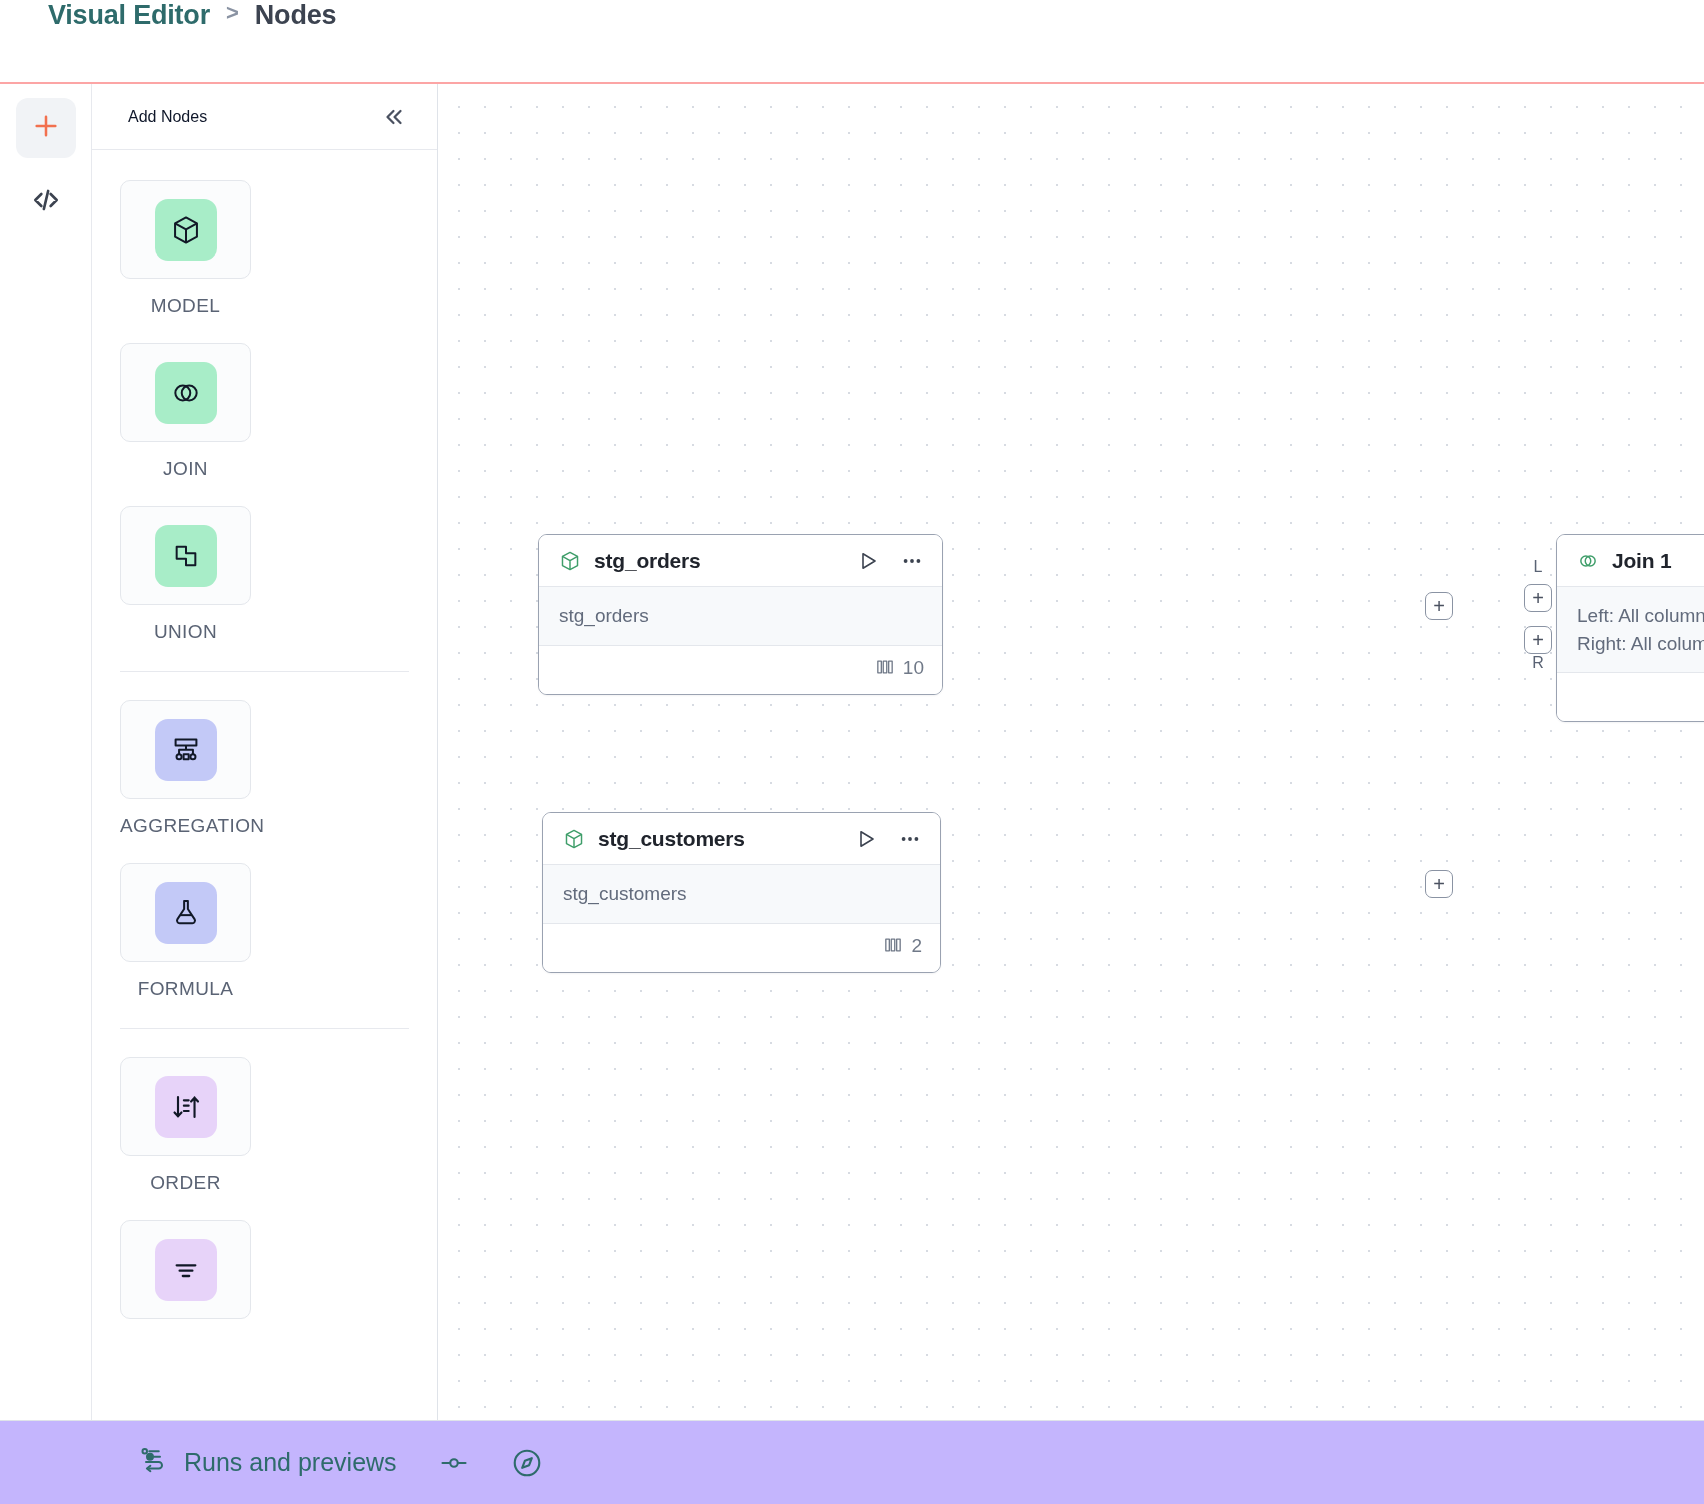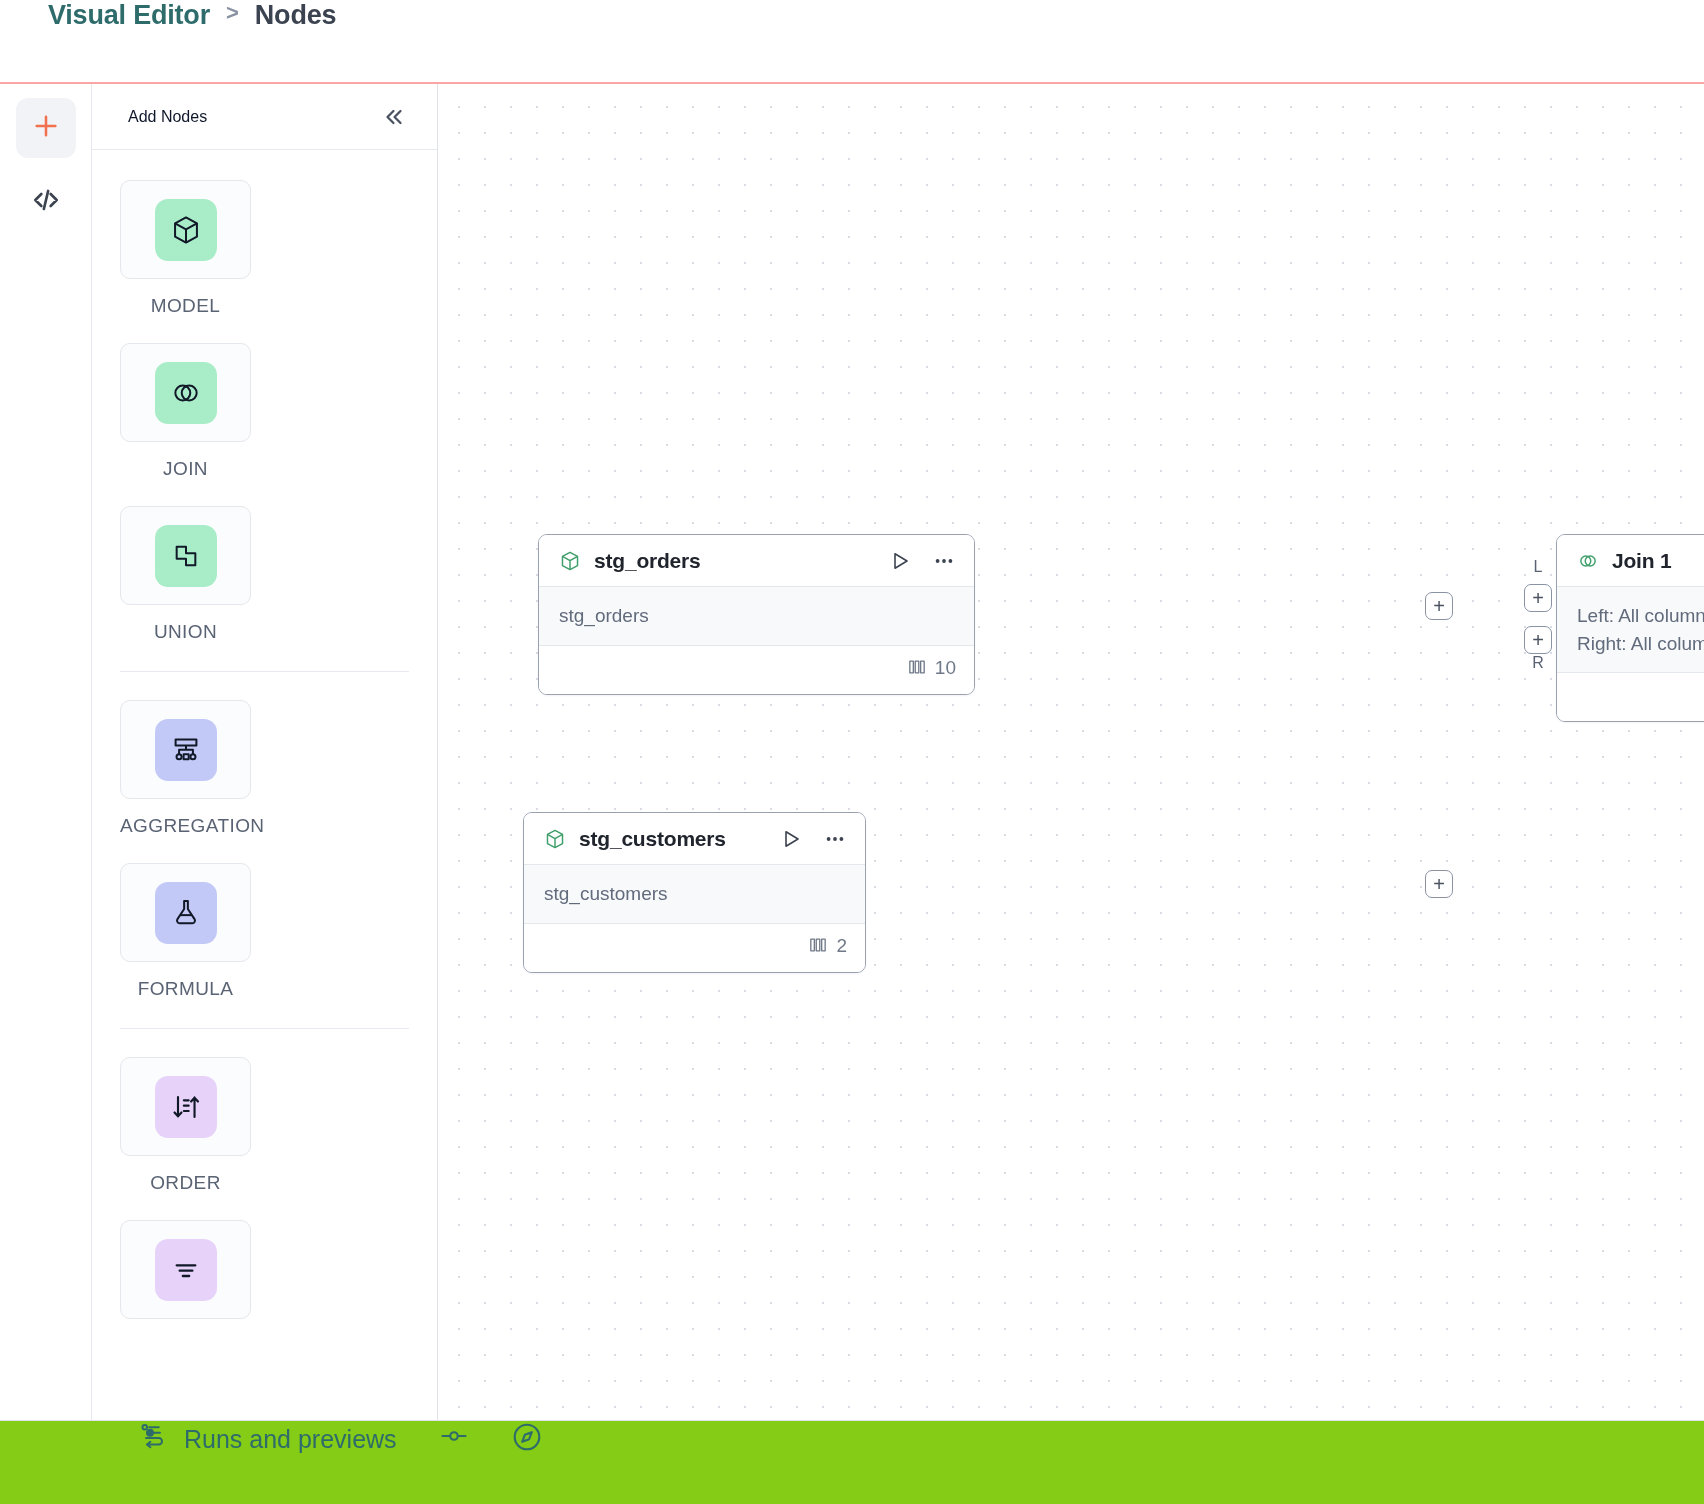--- a/index.html
+++ b/index.html
@@ -135,22 +135,22 @@
   }
   .handle-tag {
     position: absolute; font-size: 16px; color: #5a6374;
     width: 28px; text-align: center;
   }
 
   
   .bottombar {
     height: 84px; min-height: 84px;
     border-top: 1px solid #dfe3e9;
-    background: #84cc16;
-    display: flex; align-items: flex-start;
+    background: #c4b5fd;
+    display: flex; align-items: center;
     padding-left: 92px;
   }
   .runs {
     display: flex; align-items: center; gap: 16px;
     color: #2e6b6b; font-size: 25px; cursor: pointer;
     margin-left: 46px;
   }
   .bottom-icon { margin-left: 42px; color: #2e6b6b; cursor: pointer; display: flex; align-items: center; }
 </style>
 </head>
@@ -295,21 +295,21 @@
       </div>
     </div>
 
     <div class="canvas">
 
       <svg class="edges">
         <path d="M1015 522 C1055 522 1060 514 1100 514" fill="none" stroke="#b7bdc8" stroke-width="1.8"></path>
         <path d="M1015 800 C1065 800 1095 660 1100 556" fill="none" stroke="#b7bdc8" stroke-width="1.8"></path>
       </svg>
 
-      <div class="node" style="left:100px; top:450px; width:437px;">
+      <div class="node" style="left:100px; top:450px; width:405px;">
         <div class="node-head">
           <span class="node-ico">
             <svg width="22" height="22" viewBox="0 0 24 24" fill="none" stroke="currentColor" stroke-width="1.6" stroke-linejoin="round">
               <path d="M12 2.6 20.2 7v10L12 21.4 3.8 17V7z"></path>
                 <path d="M3.8 7 12 11.6 20.2 7M12 11.6v9.8"></path>
             </svg>
           </span>
           <span class="node-title">stg_orders</span>
           <span class="node-act">
             <svg width="24" height="24" viewBox="0 0 24 24" fill="none" stroke="currentColor" stroke-width="1.6" stroke-linejoin="round">
@@ -334,21 +334,21 @@
                 <rect x="3.4" y="5" width="4.2" height="14"></rect>
                   <rect x="9.9" y="5" width="4.2" height="14"></rect>
                   <rect x="16.4" y="5" width="4.2" height="14"></rect>
               </svg>
             </span>
             <span>10</span>
           </span>
         </div>
       </div>
 
-      <div class="node" style="left:85px; top:728px; width:343px;">
+      <div class="node" style="left:104px; top:728px; width:399px;">
         <div class="node-head">
           <span class="node-ico">
             <svg width="22" height="22" viewBox="0 0 24 24" fill="none" stroke="currentColor" stroke-width="1.6" stroke-linejoin="round">
               <path d="M12 2.6 20.2 7v10L12 21.4 3.8 17V7z"></path>
                 <path d="M3.8 7 12 11.6 20.2 7M12 11.6v9.8"></path>
             </svg>
           </span>
           <span class="node-title">stg_customers</span>
           <span class="node-act">
             <svg width="24" height="24" viewBox="0 0 24 24" fill="none" stroke="currentColor" stroke-width="1.6" stroke-linejoin="round">

